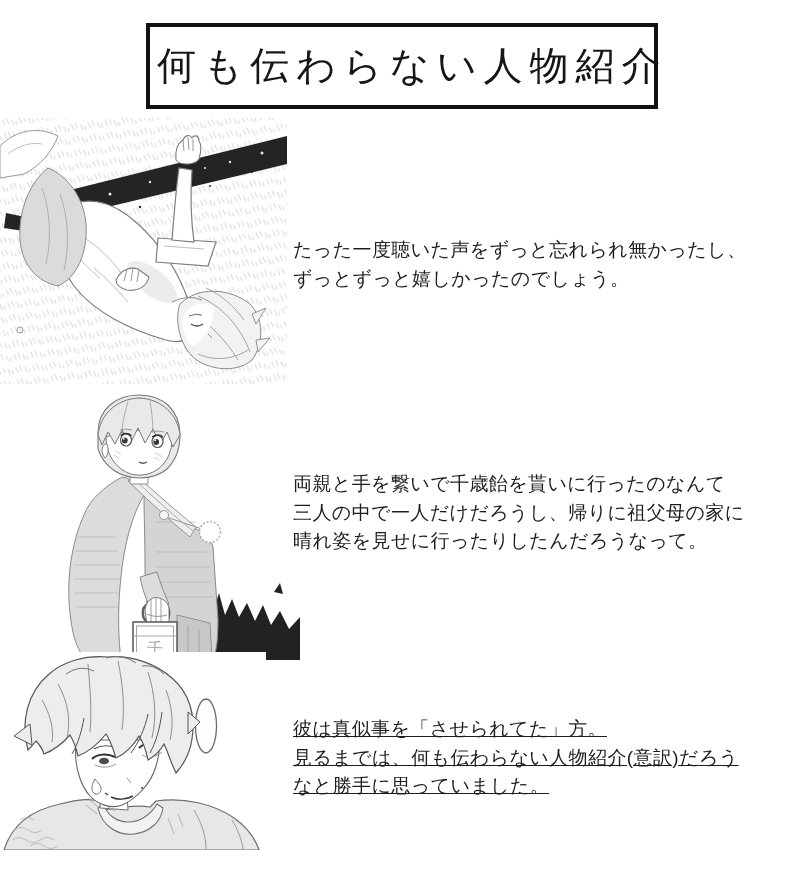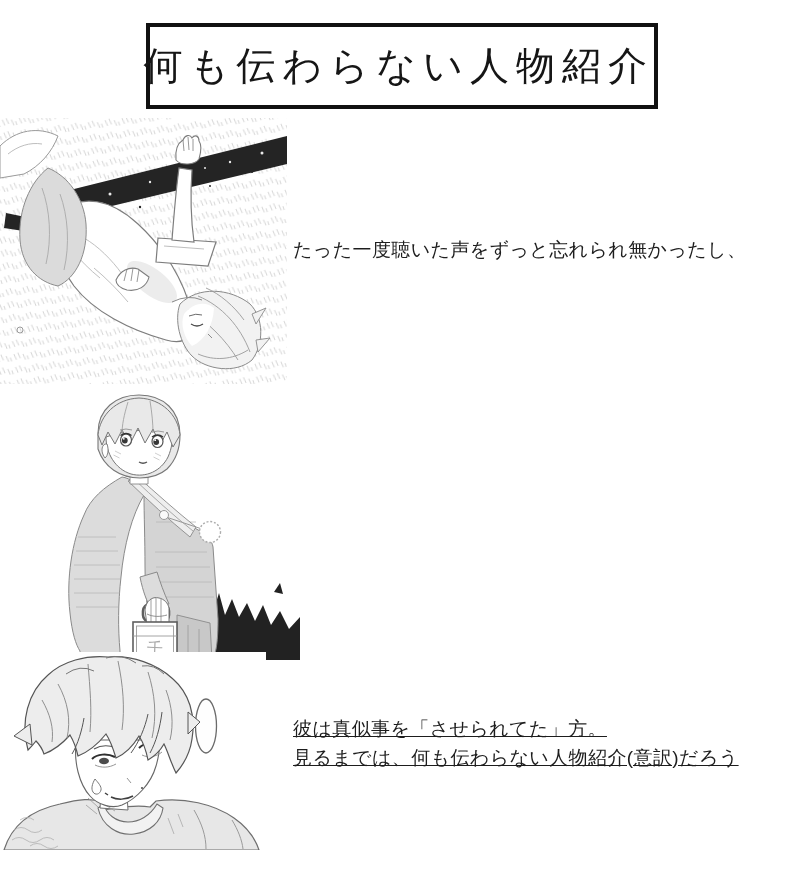--- a/index.html
+++ b/index.html
@@ -3,21 +3,21 @@
 <meta charset="utf-8">
 <style>
   html,body{margin:0;padding:0;background:#fff;}
   .page{
     position:relative;width:800px;height:879px;background:#ffffff;overflow:hidden;
     font-family:"Liberation Sans","DejaVu Sans",sans-serif;color:#222;
   }
   .title-box{
     position:absolute;left:146px;top:23px;width:512px;height:86px;
     border:4px solid #111;box-sizing:border-box;
-    display:flex;align-items:center;justify-content:flex-end;background:#fff;
+    display:flex;align-items:center;justify-content:flex-start;background:#fff;
   }
   .title-text{
     font-size:39px;letter-spacing:7px;padding-left:7px;color:#161616;
     font-weight:500;white-space:nowrap;
   }
   .fig{position:absolute;}
   #fig1{left:0;top:118px;width:287px;height:266px;}
   #fig2{left:60px;top:387px;width:240px;height:275px;}
   #fig3{left:0;top:652px;width:266px;height:198px;}
   .caption{
@@ -91,20 +91,21 @@
         <path d="M189,198 Q196,195 202,197" stroke="#6a6a6a" stroke-width="1" fill="none"></path>
         <path d="M208,216 l4,4" stroke="#8a8a8a" stroke-width="1"></path>
         <path d="M172,184 Q188,176 202,182" stroke="#8a8a8a" stroke-width="1" fill="none"></path>
         <circle cx="20" cy="212" r="3" fill="none" stroke="#9a9a9a" stroke-width="1"></circle>
       </g>
     </svg>
   </div>
 
   <div class="caption" id="cap1">
     <div class="cap-line">たった一度聴いた声をずっと忘れられ無かったし、</div>
+    <div class="cap-line">ずっとずっと嬉しかったのでしょう。</div>
   </div>
 
   <div class="fig" id="fig2">
     <svg viewBox="0 0 240 275" width="240" height="275">
       <rect width="240" height="275" fill="#fff"></rect>
       <g>
         <path d="M121,273 L124,244 L131,220 L138,238 L145,210 L151,232 L159,206 L165,228 L172,212 L179,230 L187,216 L195,234 L203,218 L211,238 L220,224 L229,242 L240,230 L240,273 Z" fill="#222"></path>
         <path d="M214,205 L220,196 L223,207 Z" fill="#222"></path>
       </g>
       <g>
@@ -150,20 +151,25 @@
             <circle cx="95.2" cy="53.2" r="0.9" fill="#fff"></circle>
           <path d="M92,50 Q97.5,46 103,50" stroke="#333" stroke-width="1.5" fill="none"></path>
         </g>
         <path d="M60,43 Q66,41 72,43 M92,45 Q98,43 104,45" stroke="#9a9a9a" stroke-width="1" fill="none"></path>
         <path d="M79,75 Q83,77.5 87,75" stroke="#555" stroke-width="1.3" fill="none"></path>
         <path d="M55,64 l6,3 M53.5,68 l6,3 M95,66 l6,3 M93.5,70 l6,3" stroke="#cfcfcf" stroke-width="1"></path>
       </g>
     </svg>
   </div>
 
+  <div class="caption" id="cap2">
+    <div class="cap-line">両親と手を繋いで千歳飴を貰いに行ったのなんて</div>
+    <div class="cap-line">三人の中で一人だけだろうし、帰りに祖父母の家に</div>
+    <div class="cap-line">晴れ姿を見せに行ったりしたんだろうなって。</div>
+  </div>
 
   <div class="fig" id="fig3">
     <svg viewBox="0 0 266 198" width="266" height="198">
       <rect width="266" height="198" fill="#fff"></rect>
       <ellipse cx="206" cy="74" rx="10.5" ry="27" fill="#fefefe" stroke="#6a6a6a" stroke-width="1.3"></ellipse>
       <g>
         <path d="M4,198 C12,172 32,158 60,152 C80,147 92,146 102,150 L104,158 C118,155 138,153 150,155 L156,149 C184,145 214,152 234,166 C247,175 255,186 259,198 Z" fill="#e7e7e7" stroke="#6f6f6f" stroke-width="1.2"></path>
         <g stroke="#b0b0b0" stroke-width="0.8" fill="none">
           <path d="M14,178 q7,-5 14,0 q7,5 14,0 M12,188 q7,-5 14,0 q7,5 14,0 q7,-5 14,0 M20,168 q7,-5 14,0 M30,194 q7,-5 14,0 q7,5 14,0"></path>
         </g>
@@ -197,15 +203,16 @@
         <path d="M66,22 q14,-10 28,-3 M106,6 q16,-5 30,5 M142,14 q12,-2 22,8" stroke="#777" stroke-width="1" fill="none"></path>
         <path d="M30,72 L14,84 L32,93 Z M188,60 L200,70 L188,82 Z" fill="#ededed" stroke="#555" stroke-width="1"></path>
         <path d="M148,62 C145,76 139,90 131,101 M162,60 C160,76 156,90 150,101 M84,66 C82,78 78,92 72,102" stroke="#555" stroke-width="1" fill="none"></path>
       </g>
     </svg>
   </div>
 
   <div class="caption" id="cap3">
     <div class="cap-line">彼は真似事を「させられてた」方。</div>
     <div class="cap-line">見るまでは、何も伝わらない人物紹介(意訳)だろう</div>
+    <div class="cap-line">なと勝手に思っていました。</div>
   </div>
 
 </div>
 
 </body></html>

